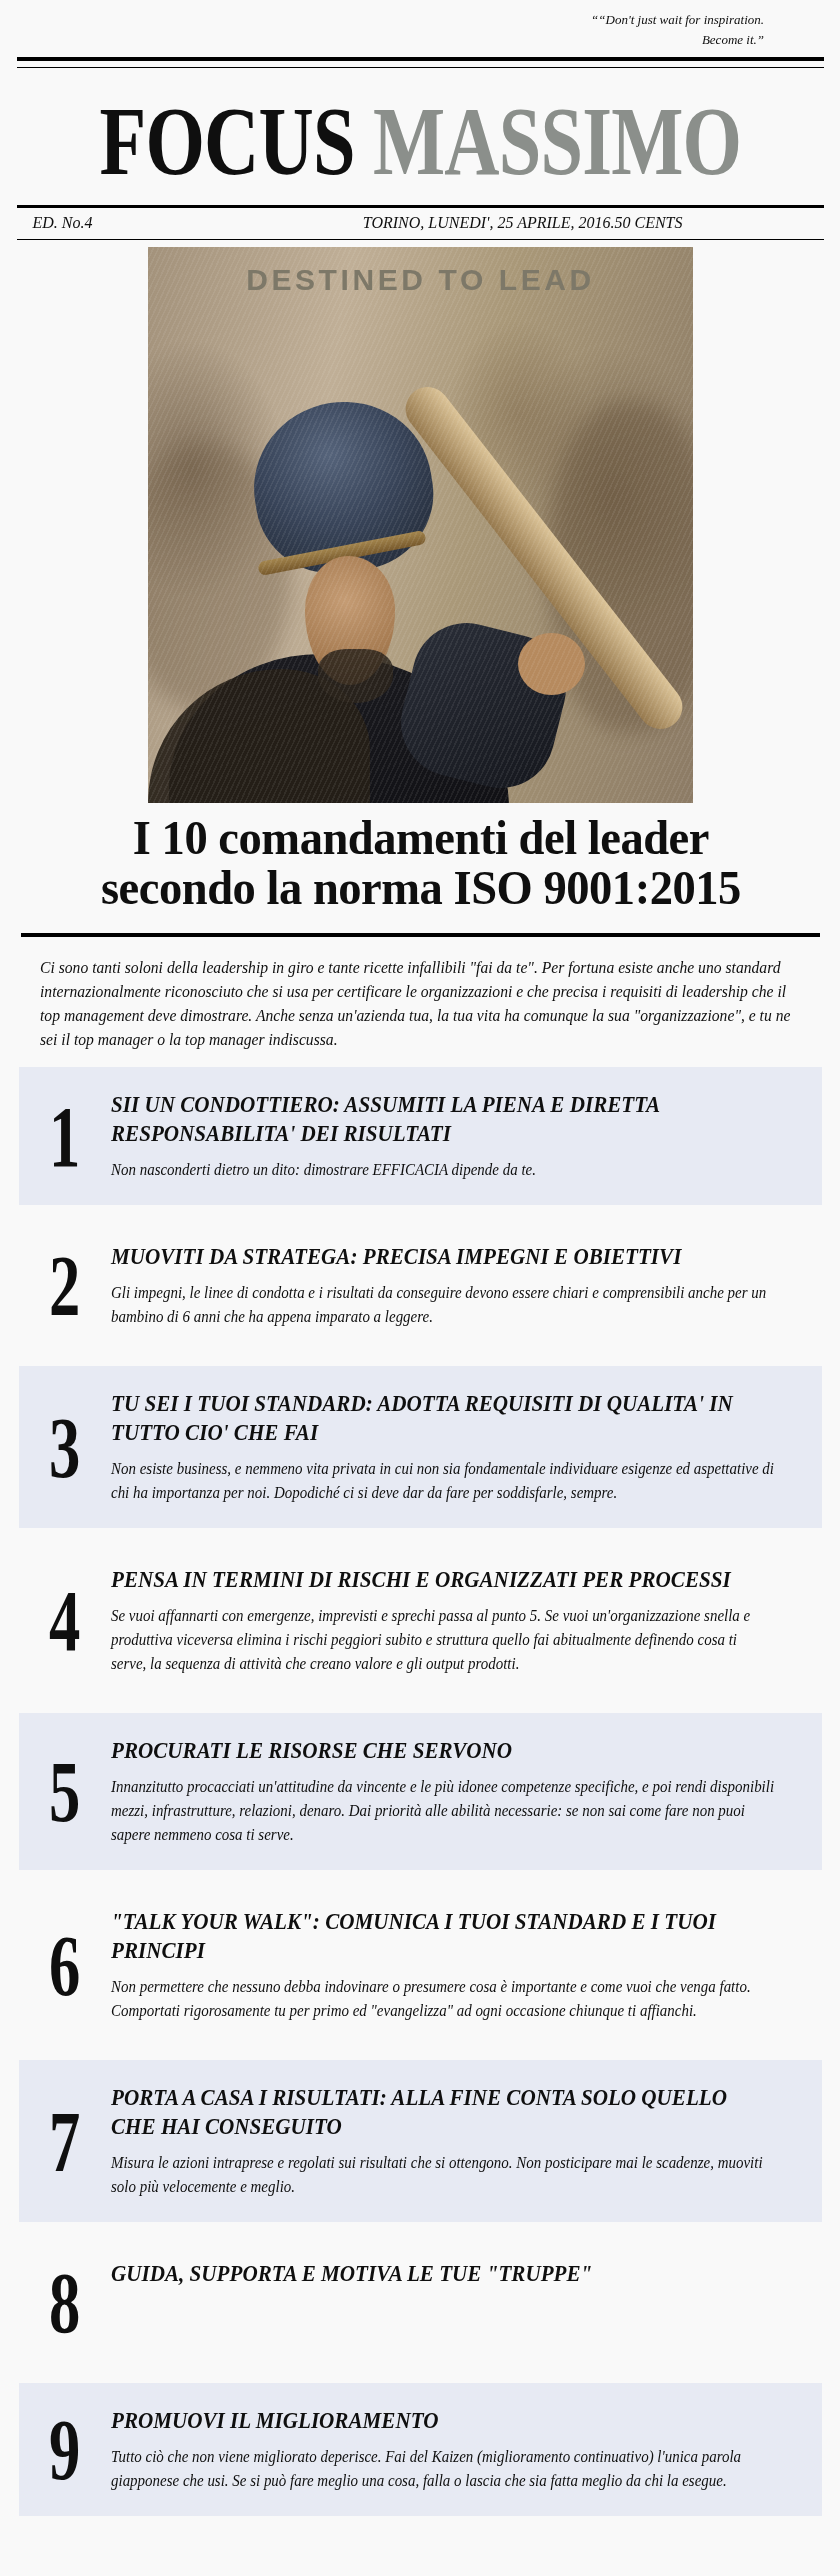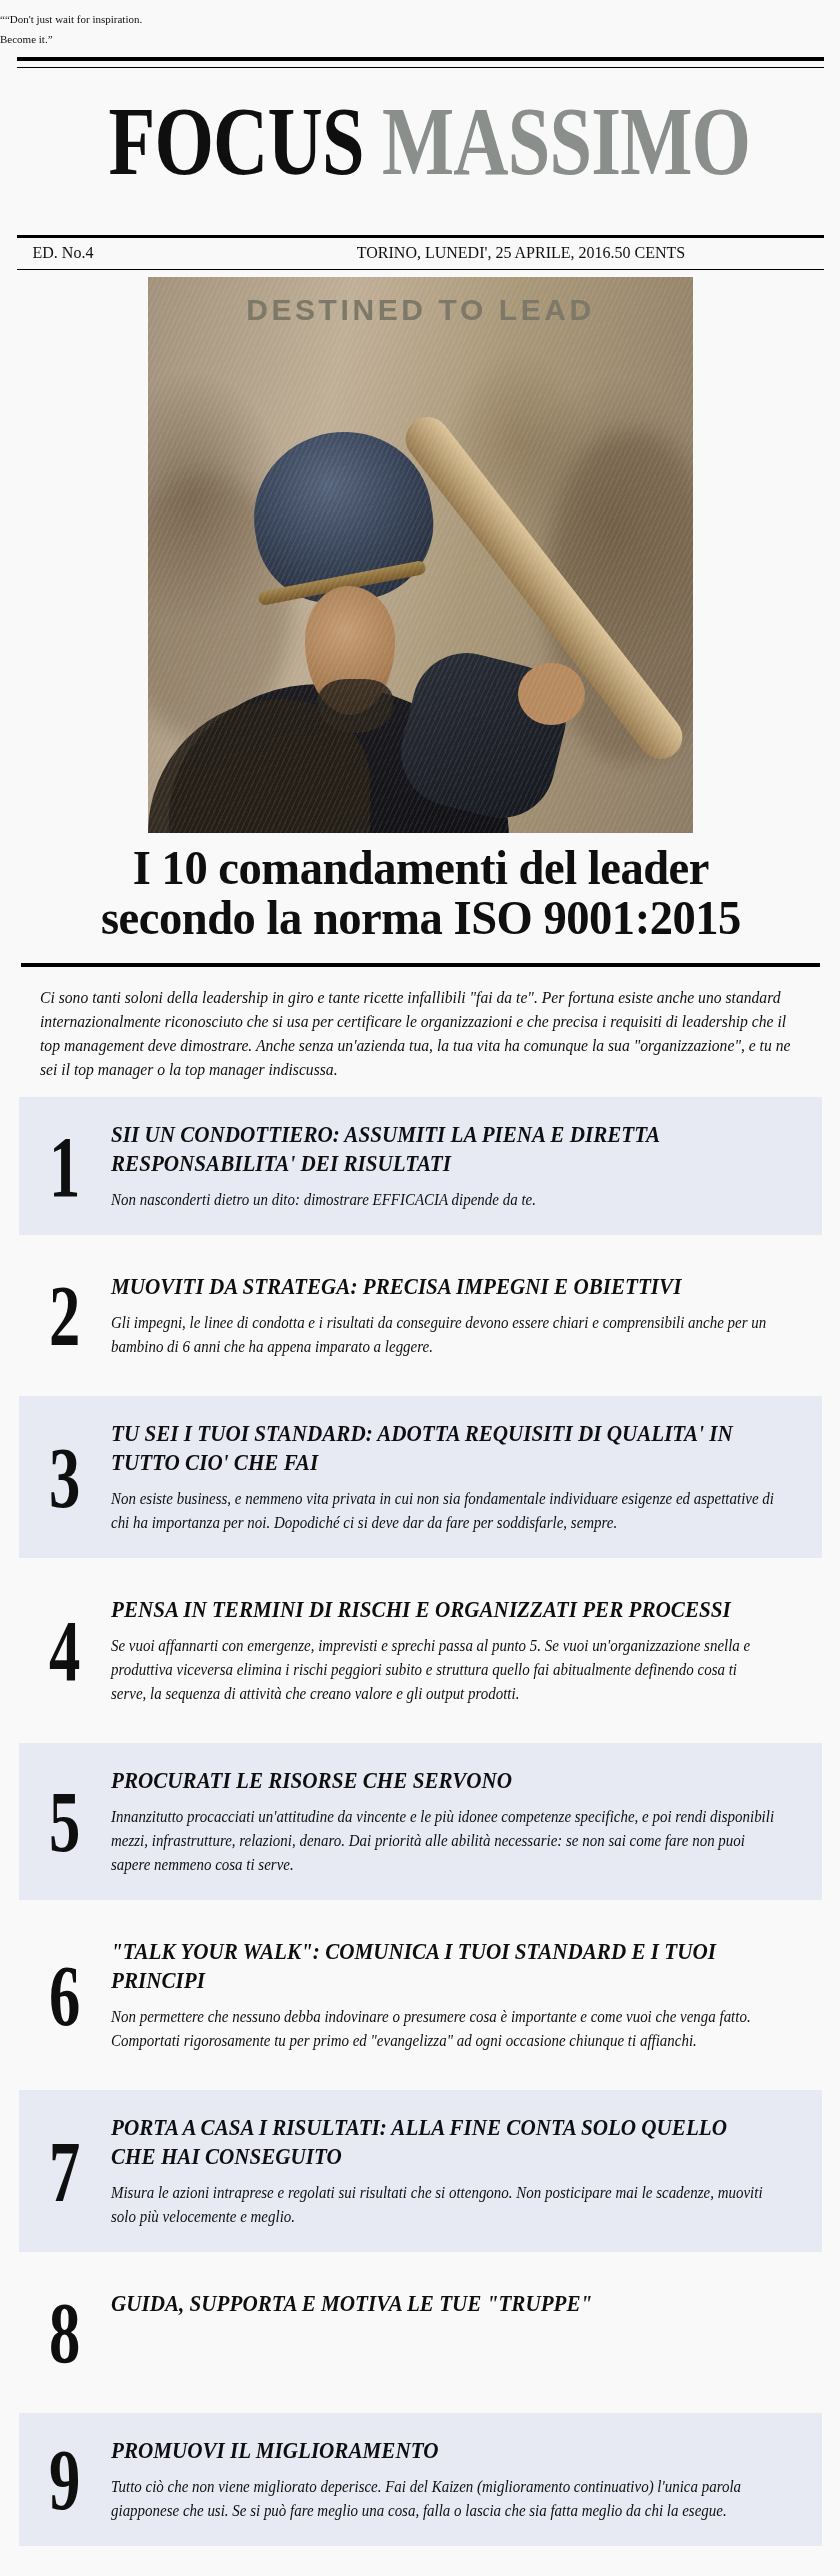--- a/index.html
+++ b/index.html
@@ -3,28 +3,28 @@
 <meta charset="utf-8">
 <style>
   html,body{margin:0;padding:0;width:841px;height:3194px;background:#f9f9f9;
     font-family:"Liberation Serif","DejaVu Serif",serif;color:#0f0f0f;overflow:hidden;}
   .rule{margin:0 17px;background:#000;}
   .rule-thick{height:4.6px}
   .rule-thin{height:1px}
   .rule-mid{height:3.1px}
   .rule-head{height:4.1px;margin:18.5px 20.6px 0;}
 
-  .top-quote{margin:10.3px 77px 7.2px 0;font-size:11px;line-height:19.6px;white-space:pre-line;}
+  .top-quote{text-align:right;margin:10.3px 77px 7.2px 0;font-size:13px;line-height:19.6px;white-space:pre-line;font-style:italic;}
   .gap12{height:6.2px}
 
-  .masthead{text-align:right;padding:27px 0 46px;}
+  .masthead{text-align:center;padding:27px 0 16px;}
   .mast-scale{display:inline-block;transform:scaleX(.78);font-weight:bold;font-size:98px;line-height:.95;letter-spacing:-1px;white-space:nowrap;}
   .mast-gray{color:#8b8f8b;}
 
-  .dateline{display:flex;align-items:center;margin:0 17px;padding:6.2px 15.5px 7.2px;font-size:16px;}
+  .dateline{display:flex;align-items:center;margin:0 17px;padding:6.2px 15.5px 7.2px;font-size:16px;font-style:italic;}
   .dateline .dl-left{flex:1;text-align:left;}
   .dateline .dl-center{flex:2;text-align:right;}
   .dateline .dl-right{flex:1;text-align:left;}
 
   .hero{position:relative;width:545px;height:556px;margin:7.2px auto 0;overflow:hidden;
     background:
       radial-gradient(ellipse 155px 216px at 85% 45%, rgba(101,82,58,.55), transparent 70%),
       radial-gradient(ellipse 134px 185px at 8% 40%, rgba(86,68,48,.5), transparent 70%),
       radial-gradient(ellipse 103px 134px at 68% 30%, rgba(120,98,70,.45), transparent 70%),
       linear-gradient(100deg,#a3927b 0%,#c0af97 32%,#a99878 58%,#8c7b65 100%);}

